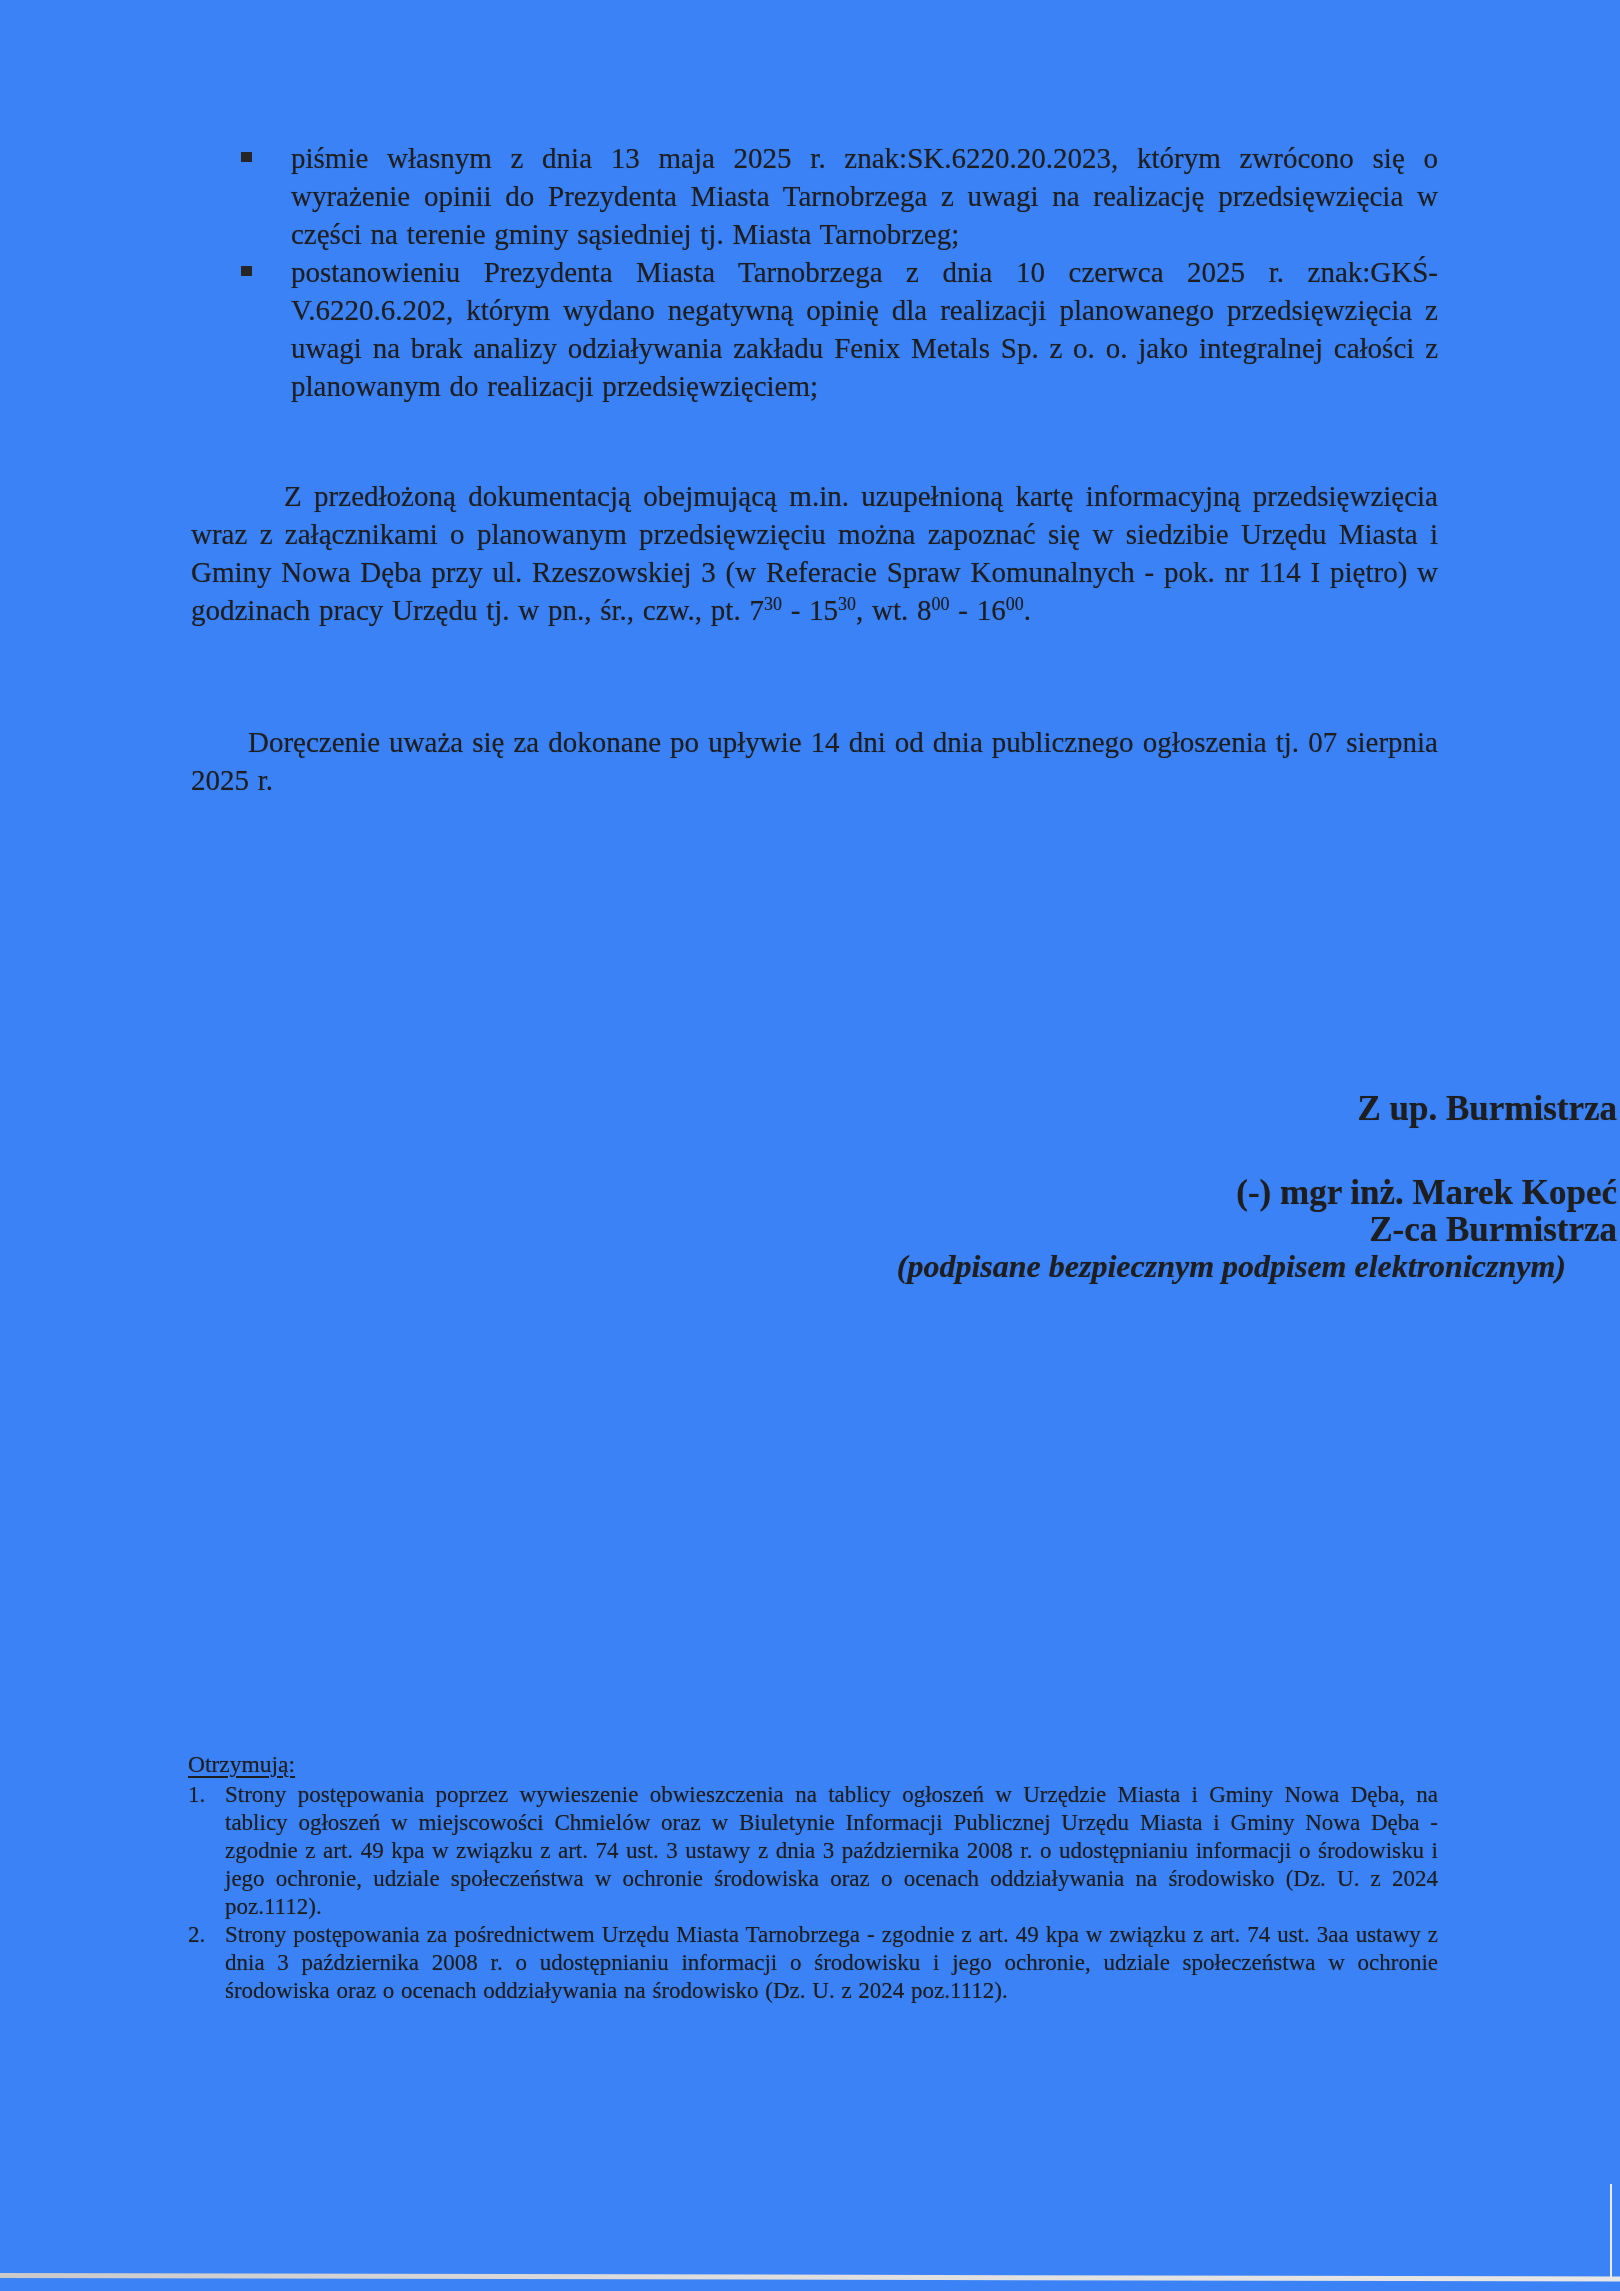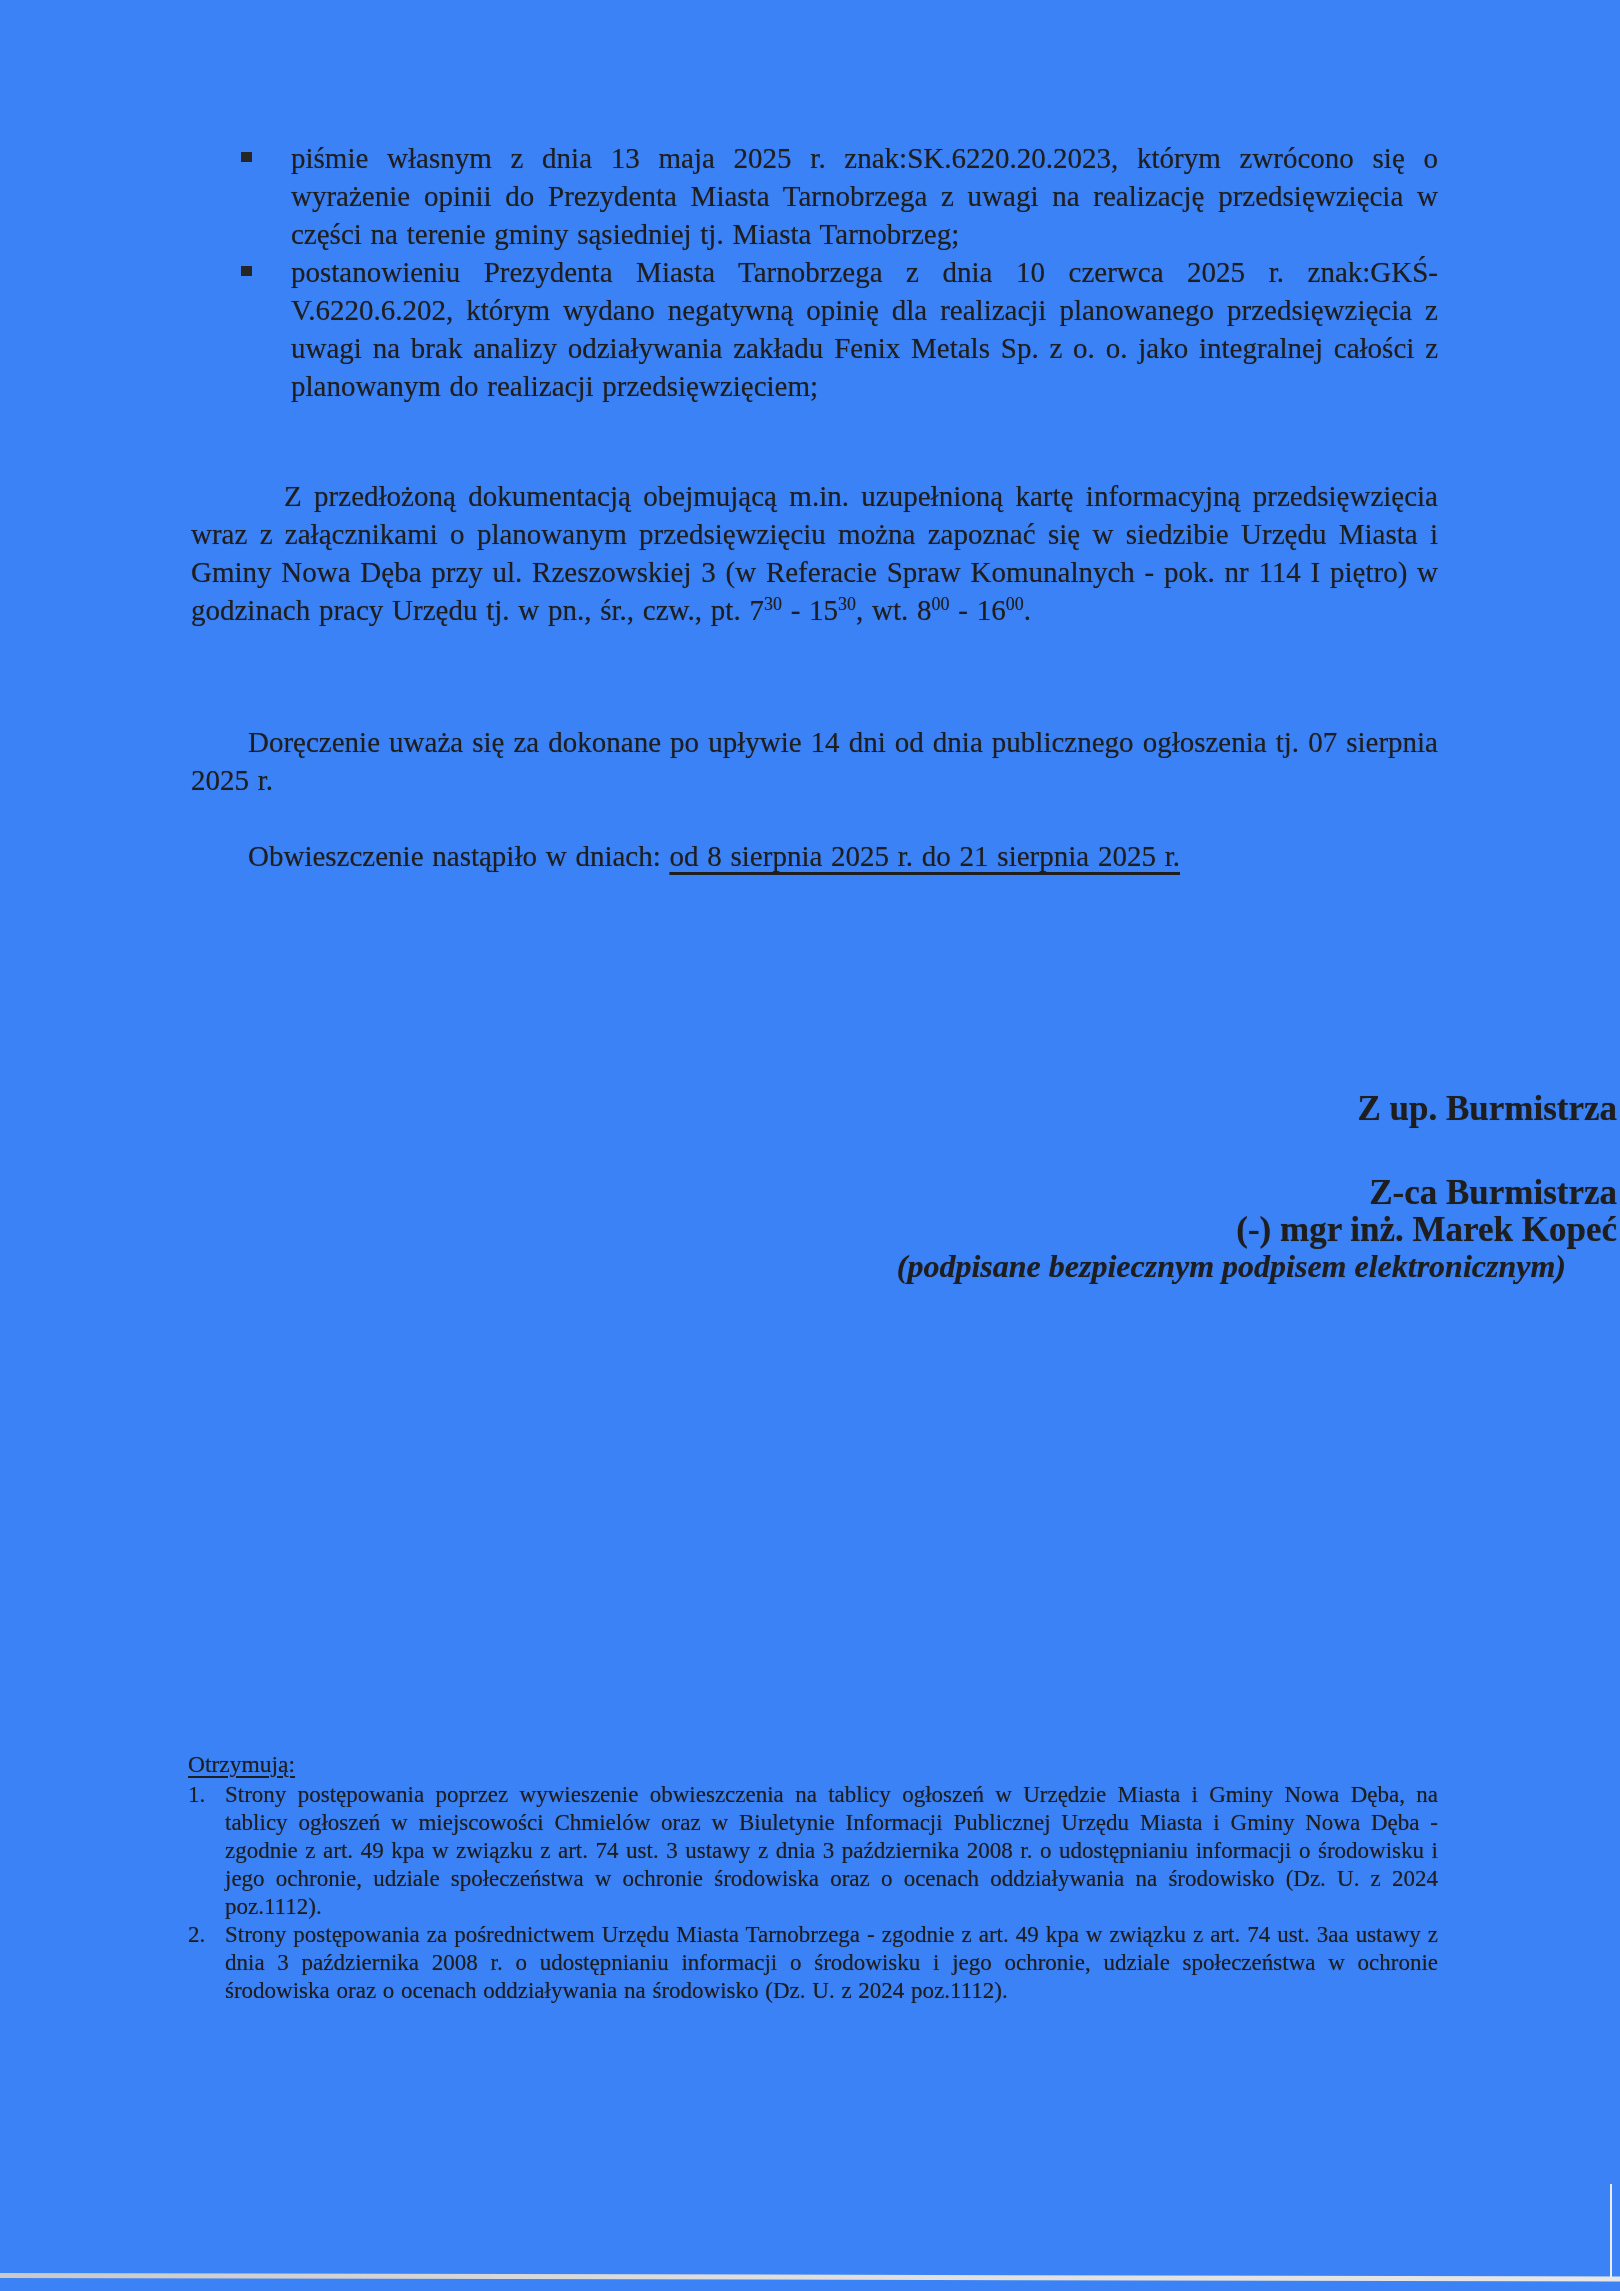--- a/index.html
+++ b/index.html
@@ -120,26 +120,25 @@
 
   <ul class="bullet-list body-text">
     <li><span class="sq"></span><span>piśmie własnym z dnia 13 maja 2025 r. znak:SK.6220.20.2023, którym zwrócono się o wyrażenie opinii do Prezydenta Miasta Tarnobrzega z uwagi na realizację przedsięwzięcia w części na terenie gminy sąsiedniej tj. Miasta Tarnobrzeg;</span></li>
     <li><span class="sq"></span><span>postanowieniu Prezydenta Miasta Tarnobrzega z dnia 10 czerwca 2025 r. znak:GKŚ-V.6220.6.202, którym wydano negatywną opinię dla realizacji planowanego przedsięwzięcia z uwagi na brak analizy odziaływania zakładu Fenix Metals Sp. z o. o. jako integralnej całości z planowanym do realizacji przedsięwzięciem;</span></li>
   </ul>
 
   <p id="par-dok" class="par body-text"><span>Z przedłożoną dokumentacją obejmującą m.in. uzupełnioną kartę informacyjną przedsięwzięcia wraz z załącznikami o planowanym przedsięwzięciu można zapoznać się w siedzibie Urzędu Miasta i Gminy Nowa Dęba przy ul. Rzeszowskiej 3 (w Referacie Spraw Komunalnych - pok. nr 114 I piętro) w godzinach pracy Urzędu tj. w pn., śr., czw., pt. 7</span><sup>30</sup><span> - 15</span><sup>30</sup><span>, wt. 8</span><sup>00</sup><span> - 16</span><sup>00</sup><span>.</span></p>
 
   <p id="par-dor" class="par body-text">Doręczenie uważa się za dokonane po upływie 14 dni od dnia publicznego ogłoszenia tj. 07 sierpnia 2025 r.</p>
 
-  <p id="par-obw" class="par body-text"><span>Obwieszczenie nastąpiło w dniach: </span><span class="us">od 8 sierpnia 2025 r. do 21 sierpnia 2025 r.</span></p>
 
   <div class="signature">
     <div class="sig-1">Z up. Burmistrza</div>
+    <div>(-) mgr inż. Marek Kopeć</div>
     <div>Z-ca Burmistrza</div>
-    <div>(-) mgr inż. Marek Kopeć</div>
     <div class="sig-note">(podpisane bezpiecznym podpisem elektronicznym)</div>
   </div>
 
   <div class="footer-heading">Otrzymują:</div>
 
   <ol class="recipients">
     <li><span class="rnum">1.</span><span>Strony postępowania poprzez wywieszenie obwieszczenia na tablicy ogłoszeń w Urzędzie Miasta i Gminy Nowa Dęba, na tablicy ogłoszeń w miejscowości Chmielów oraz w Biuletynie Informacji Publicznej Urzędu Miasta i Gminy Nowa Dęba - zgodnie z art. 49 kpa w związku z art. 74 ust. 3 ustawy z dnia 3 października 2008 r. o udostępnianiu informacji o środowisku i jego ochronie, udziale społeczeństwa w ochronie środowiska oraz o ocenach oddziaływania na środowisko (Dz. U. z 2024 poz.1112).</span></li>
     <li><span class="rnum">2.</span><span>Strony postępowania za pośrednictwem Urzędu Miasta Tarnobrzega - zgodnie z art. 49 kpa w związku z art. 74 ust. 3aa ustawy z dnia 3 października 2008 r. o udostępnianiu informacji o środowisku i jego ochronie, udziale społeczeństwa w ochronie środowiska oraz o ocenach oddziaływania na środowisko (Dz. U. z 2024 poz.1112).</span></li>
   </ol>
 

